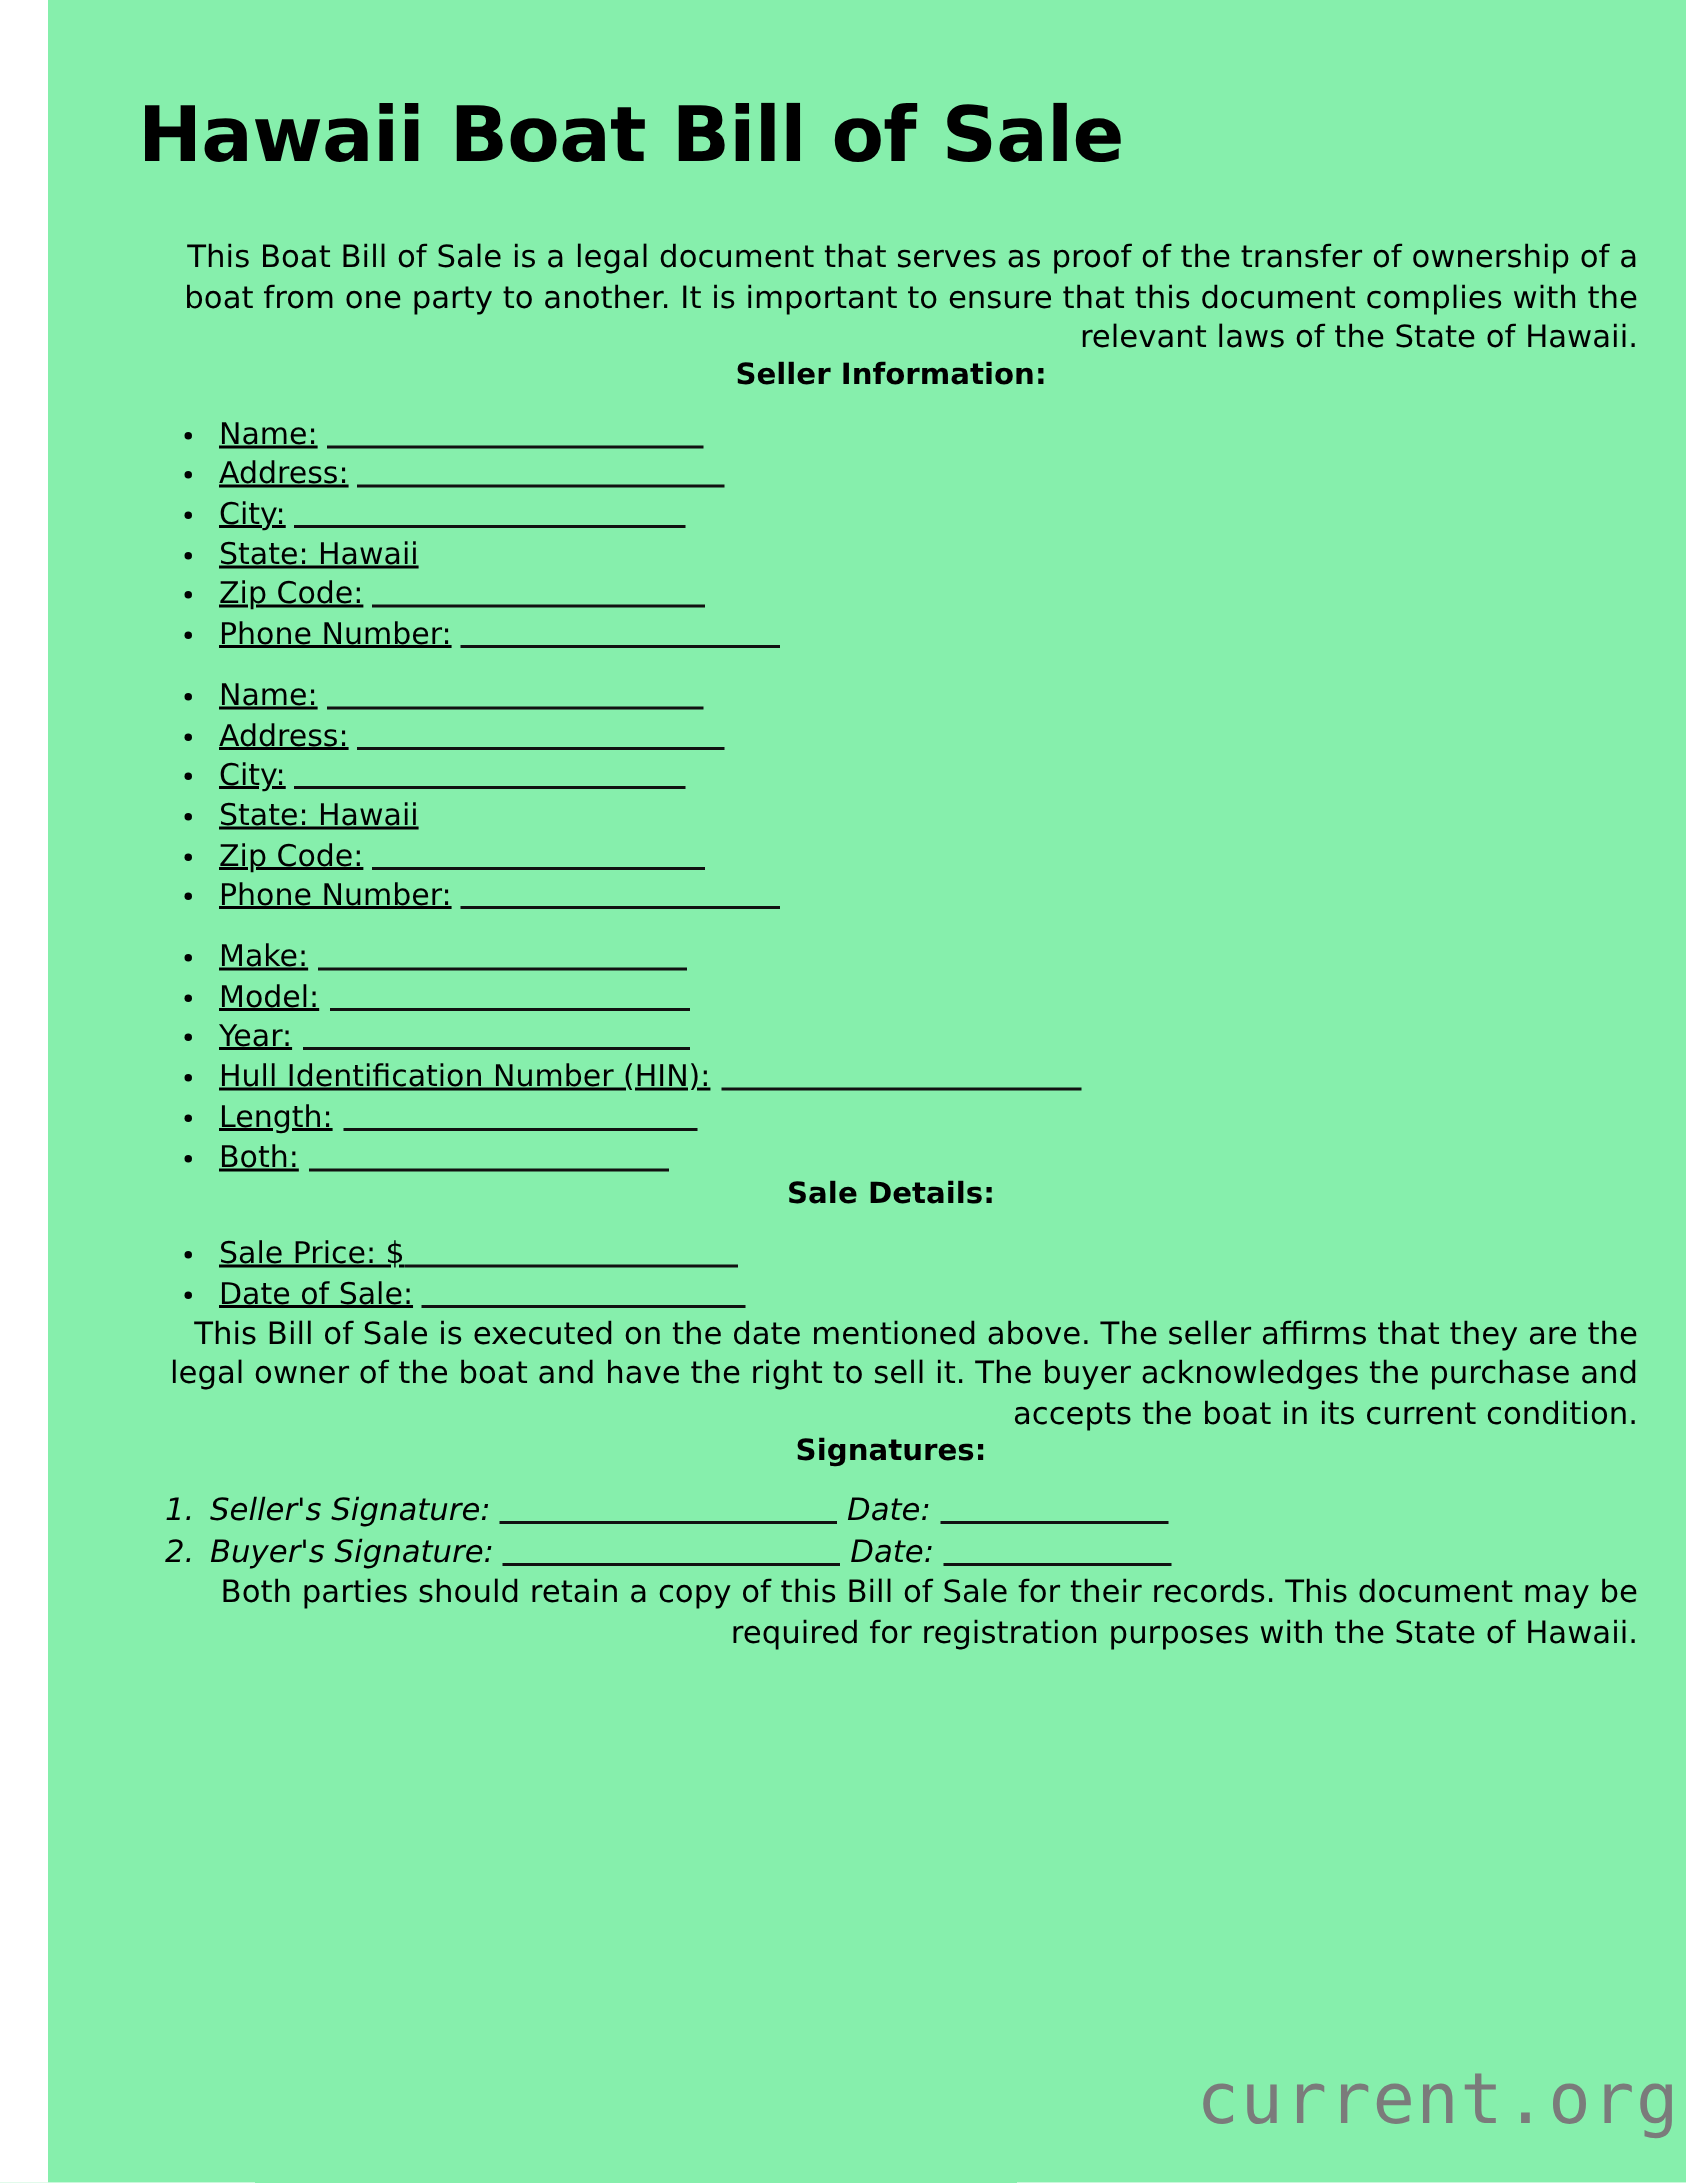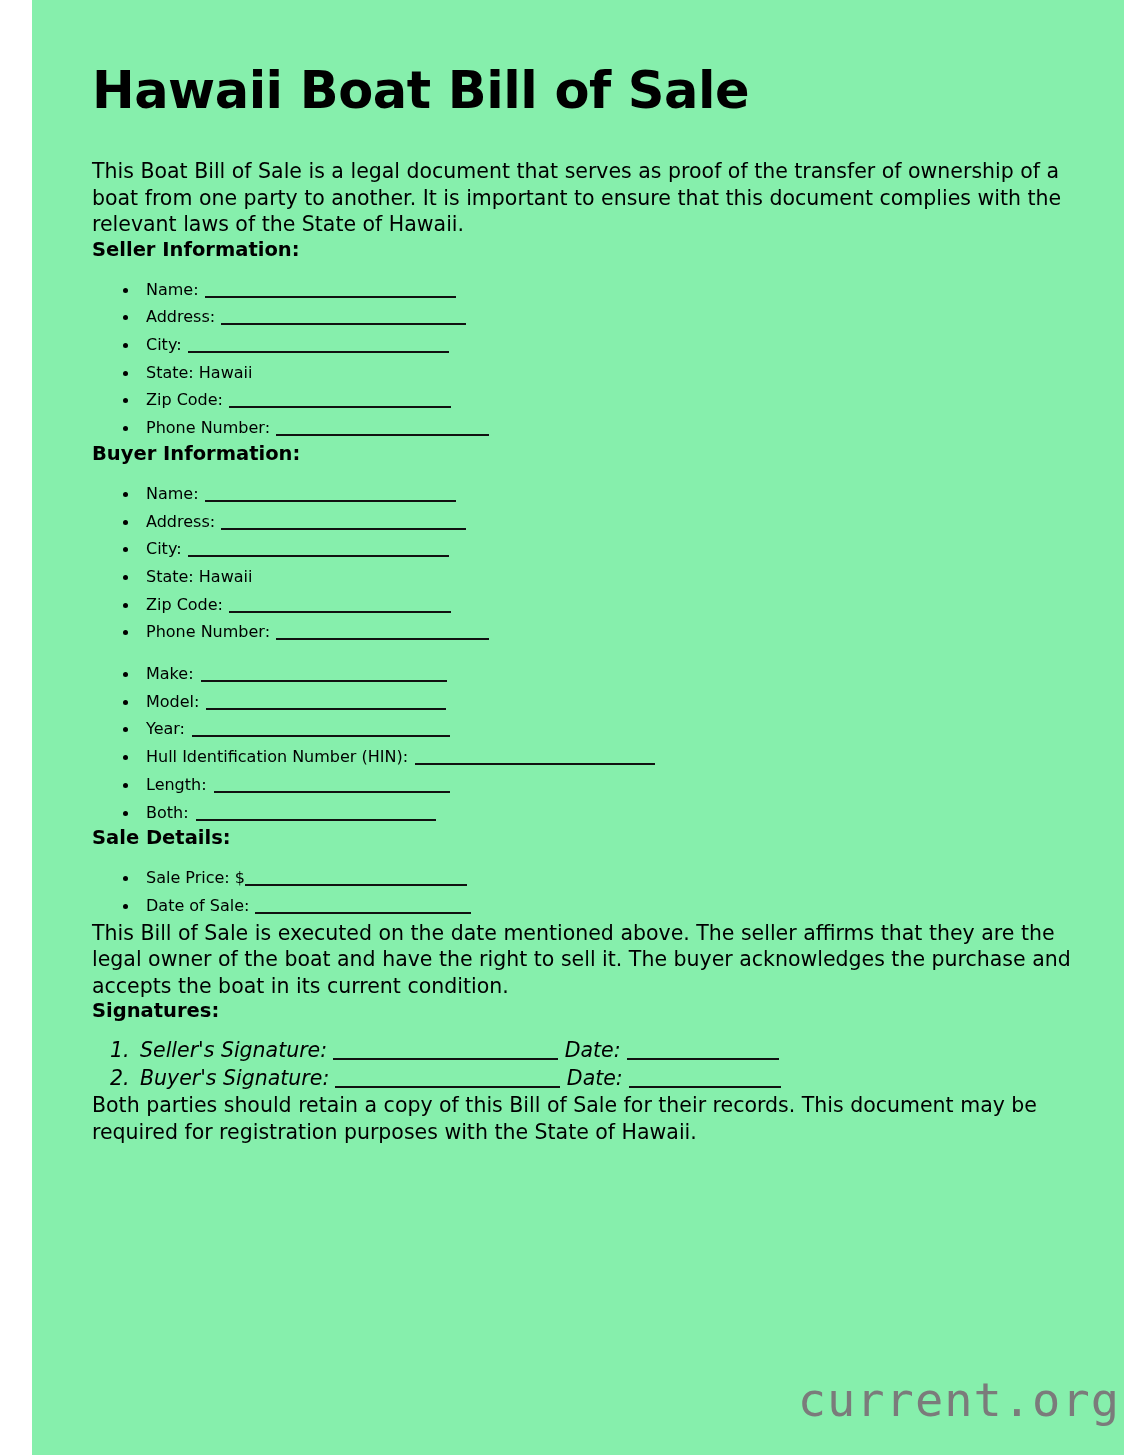--- a/index.html
+++ b/index.html
@@ -35,42 +35,44 @@
     font-weight: bold;
     letter-spacing: -0.5px;
     line-height: 1.12;
   }
 
   p.para {
     margin: 0;
     font-size: 20.5px;
     line-height: 26.5px;
     max-width: 1000px;
+    text-align: right;
   }
   p.intro {
     margin-top: 39px;
   }
 
   h2.section-head {
     margin: 0;
     font-size: 19.5px;
     font-weight: bold;
     line-height: 24px;
   }
-  .sec-gap-before { margin-top: 34px; }
+  .sec-gap-before { margin-top: 34px; text-align: center; }
 
   ul.fields {
     margin: 14px 0 0 0;
     padding-left: 48px;
     list-style-type: disc;
   }
   ul.fields li {
-    font-size: 16px;
+    font-size: 20px;
     line-height: 26.7px;
     padding-left: 6px;
+    text-decoration: underline;
   }
   ul.fields li::marker {
     font-size: 17px;
   }
 
   ol.sigs {
     margin: 14px 0 0 0;
     padding-left: 44px;
     list-style-type: decimal;
   }
@@ -134,21 +136,20 @@
   <h2 class="section-head sec-gap-before">Seller Information:</h2>
   <ul class="fields">
     <li><span>Name:</span><span class="blank b-name"></span></li>
     <li><span>Address:</span><span class="blank b-address"></span></li>
     <li><span>City:</span><span class="blank b-city"></span></li>
     <li><span>State: Hawaii</span></li>
     <li><span>Zip Code:</span><span class="blank b-zip"></span></li>
     <li><span>Phone Number:</span><span class="blank b-phone"></span></li>
   </ul>
 
-  <h2 class="section-head sec-gap-before">Buyer Information:</h2>
   <ul class="fields">
     <li><span>Name:</span><span class="blank b-name"></span></li>
     <li><span>Address:</span><span class="blank b-address"></span></li>
     <li><span>City:</span><span class="blank b-city"></span></li>
     <li><span>State: Hawaii</span></li>
     <li><span>Zip Code:</span><span class="blank b-zip"></span></li>
     <li><span>Phone Number:</span><span class="blank b-phone"></span></li>
   </ul>
 
   <ul class="fields">

